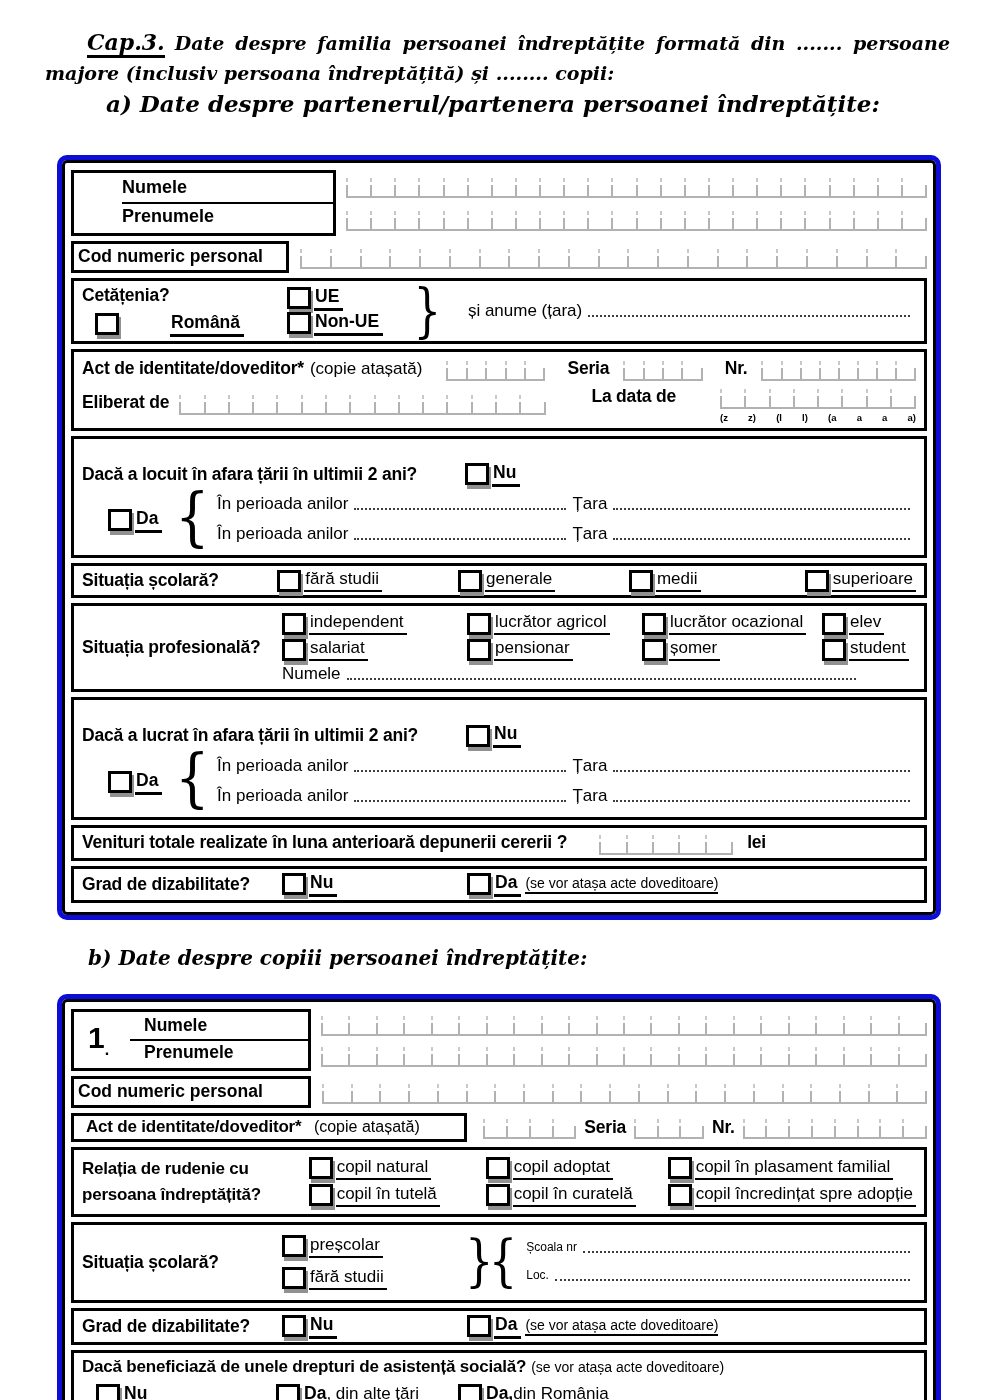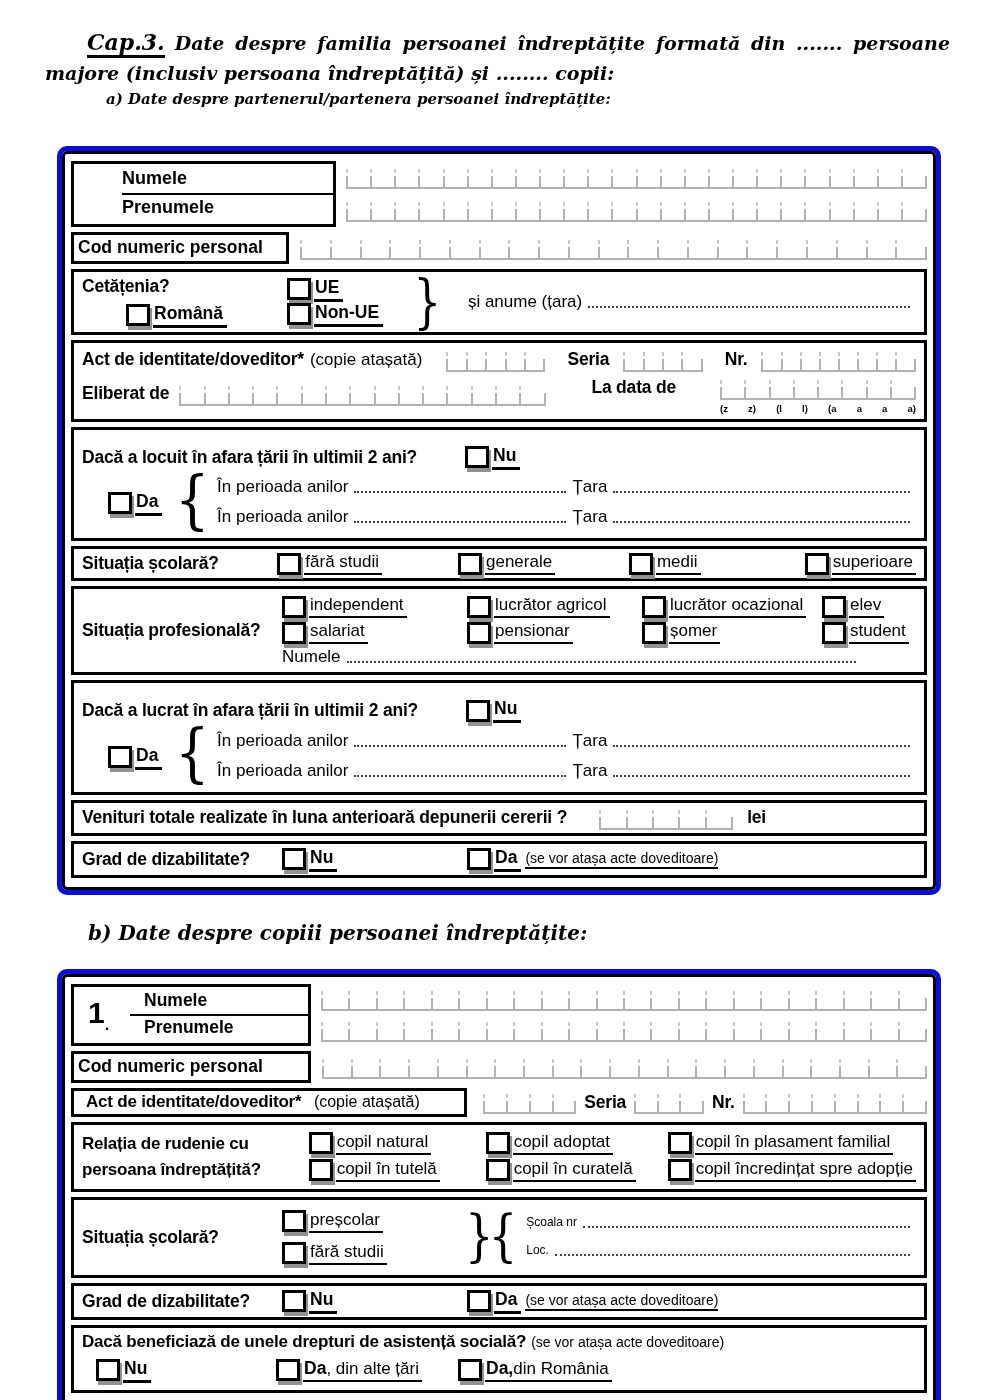--- a/index.html
+++ b/index.html
@@ -7,21 +7,21 @@
   body {
     height: 1400px; overflow: hidden; position: relative;
     font-family: "Liberation Sans", sans-serif; color: #000;
     -webkit-font-smoothing: antialiased;
   }
   .script { font-family: "DejaVu Serif", serif; font-style: italic; font-weight: 700; }
 
   
   .hdr { margin: 26px 40px 0 45px; font-size: 19px; line-height: 1.5; text-align: justify; text-indent: 42px; }
   .hdr .cap { font-size: 22px; border-bottom: 3px solid #000; padding-bottom: 0px; margin-right: 10px; }
-  .hdr-a { margin: 2px 0 0 106px; font-size: 15px; }
+  .hdr-a { margin: 2px 0 0 106px; font-size: 23px; }
   .hdr-b { margin: 26px 0 0 88px; font-size: 20px; }
 
   
   .bluebox {
     margin-left: 57px; width: 884px;
     border: 5px solid #0d0dd8; border-radius: 10px;
     box-shadow: inset 0 0 0 3px #000;
     padding: 10px 9px 7px 9px; background: #fff;
   }
   #boxA { margin-top: 38px; }
@@ -56,39 +56,39 @@
   .names-labelbox .nm.first { border-bottom: 2.5px solid #000; margin-right: 0; }
   .names-combs { flex: 1; margin-left: 10px; display: flex; flex-direction: column; justify-content: space-around; }
   .cnp-sec { display: flex; align-items: center; margin-bottom: 5px; }
   .cnp-labelbox { width: 218px; border: 3.5px solid #000; font-weight: bold; font-size: 17.5px; padding: 2px 6px 3px 4px; white-space: nowrap; }
   .cnp-sec .comb { flex: 1; margin-left: 11px; }
 
   
   .cet { display: flex; align-items: center; min-height: 62px; padding: 4px 8px; }
   .cet-left { width: 205px; }
   .cet-left .q { margin-bottom: 6px; }
-  .cet-left .opt { margin-left: 44px; }
+  .cet-left .opt { margin-left: 13px; gap: 48px; }
   .cet-mid { width: 122px; display: flex; flex-direction: column; }
   .brace { font-family: "DejaVu Serif", serif; font-weight: 400; line-height: 0.9; }
   .cet .brace { font-size: 58px; transform: scaleX(0.75); }
   .cet-right { flex: 1; display: flex; align-items: center; margin-left: 22px; }
 
   
   .act .row { margin: 2px 0; }
   .w5 { width: 132px; } .w4 { width: 106px; } .w8 { width: 206px; }
   .w15 { width: 448px; } .w8b { width: 196px; } .wlei { width: 134px; }
   .act-r1 .q { margin-right: 6px; }
   .act-r1 .plain { margin-right: 24px; }
   .act-r1 .mid { margin: 0 14px 0 22px; }
   .ladata-wrap { display: flex; flex-direction: column; margin-left: 46px; }
   .hintrow { display: flex; justify-content: space-between; width: 196px; font-size: 9.5px; font-weight: bold; margin-top: 1px; }
   .act-r2 .q { margin-right: 10px; }
 
   
-  .abroad .r1 { margin: 12px 0 2px 0; }
+  .abroad .r1 { margin: 20px 0 2px 0; }
   .abroad .r1 .cb { margin-left: 48px; }
   .abroad .r2 { display: flex; align-items: center; }
   .abroad .da { display: flex; align-items: center; margin-left: 26px; }
   .abroad .brace { font-size: 64px; transform: scaleX(0.85); margin: 0 4px 6px 10px; }
   .per-col { flex: 1; display: flex; flex-direction: column; gap: 10px; padding: 4px 0 6px 0; }
   .per { display: flex; align-items: center; }
   .per .d1 { flex: 0 0 212px; }
 
   
   .sch { display: flex; align-items: center; min-height: 31px; }

